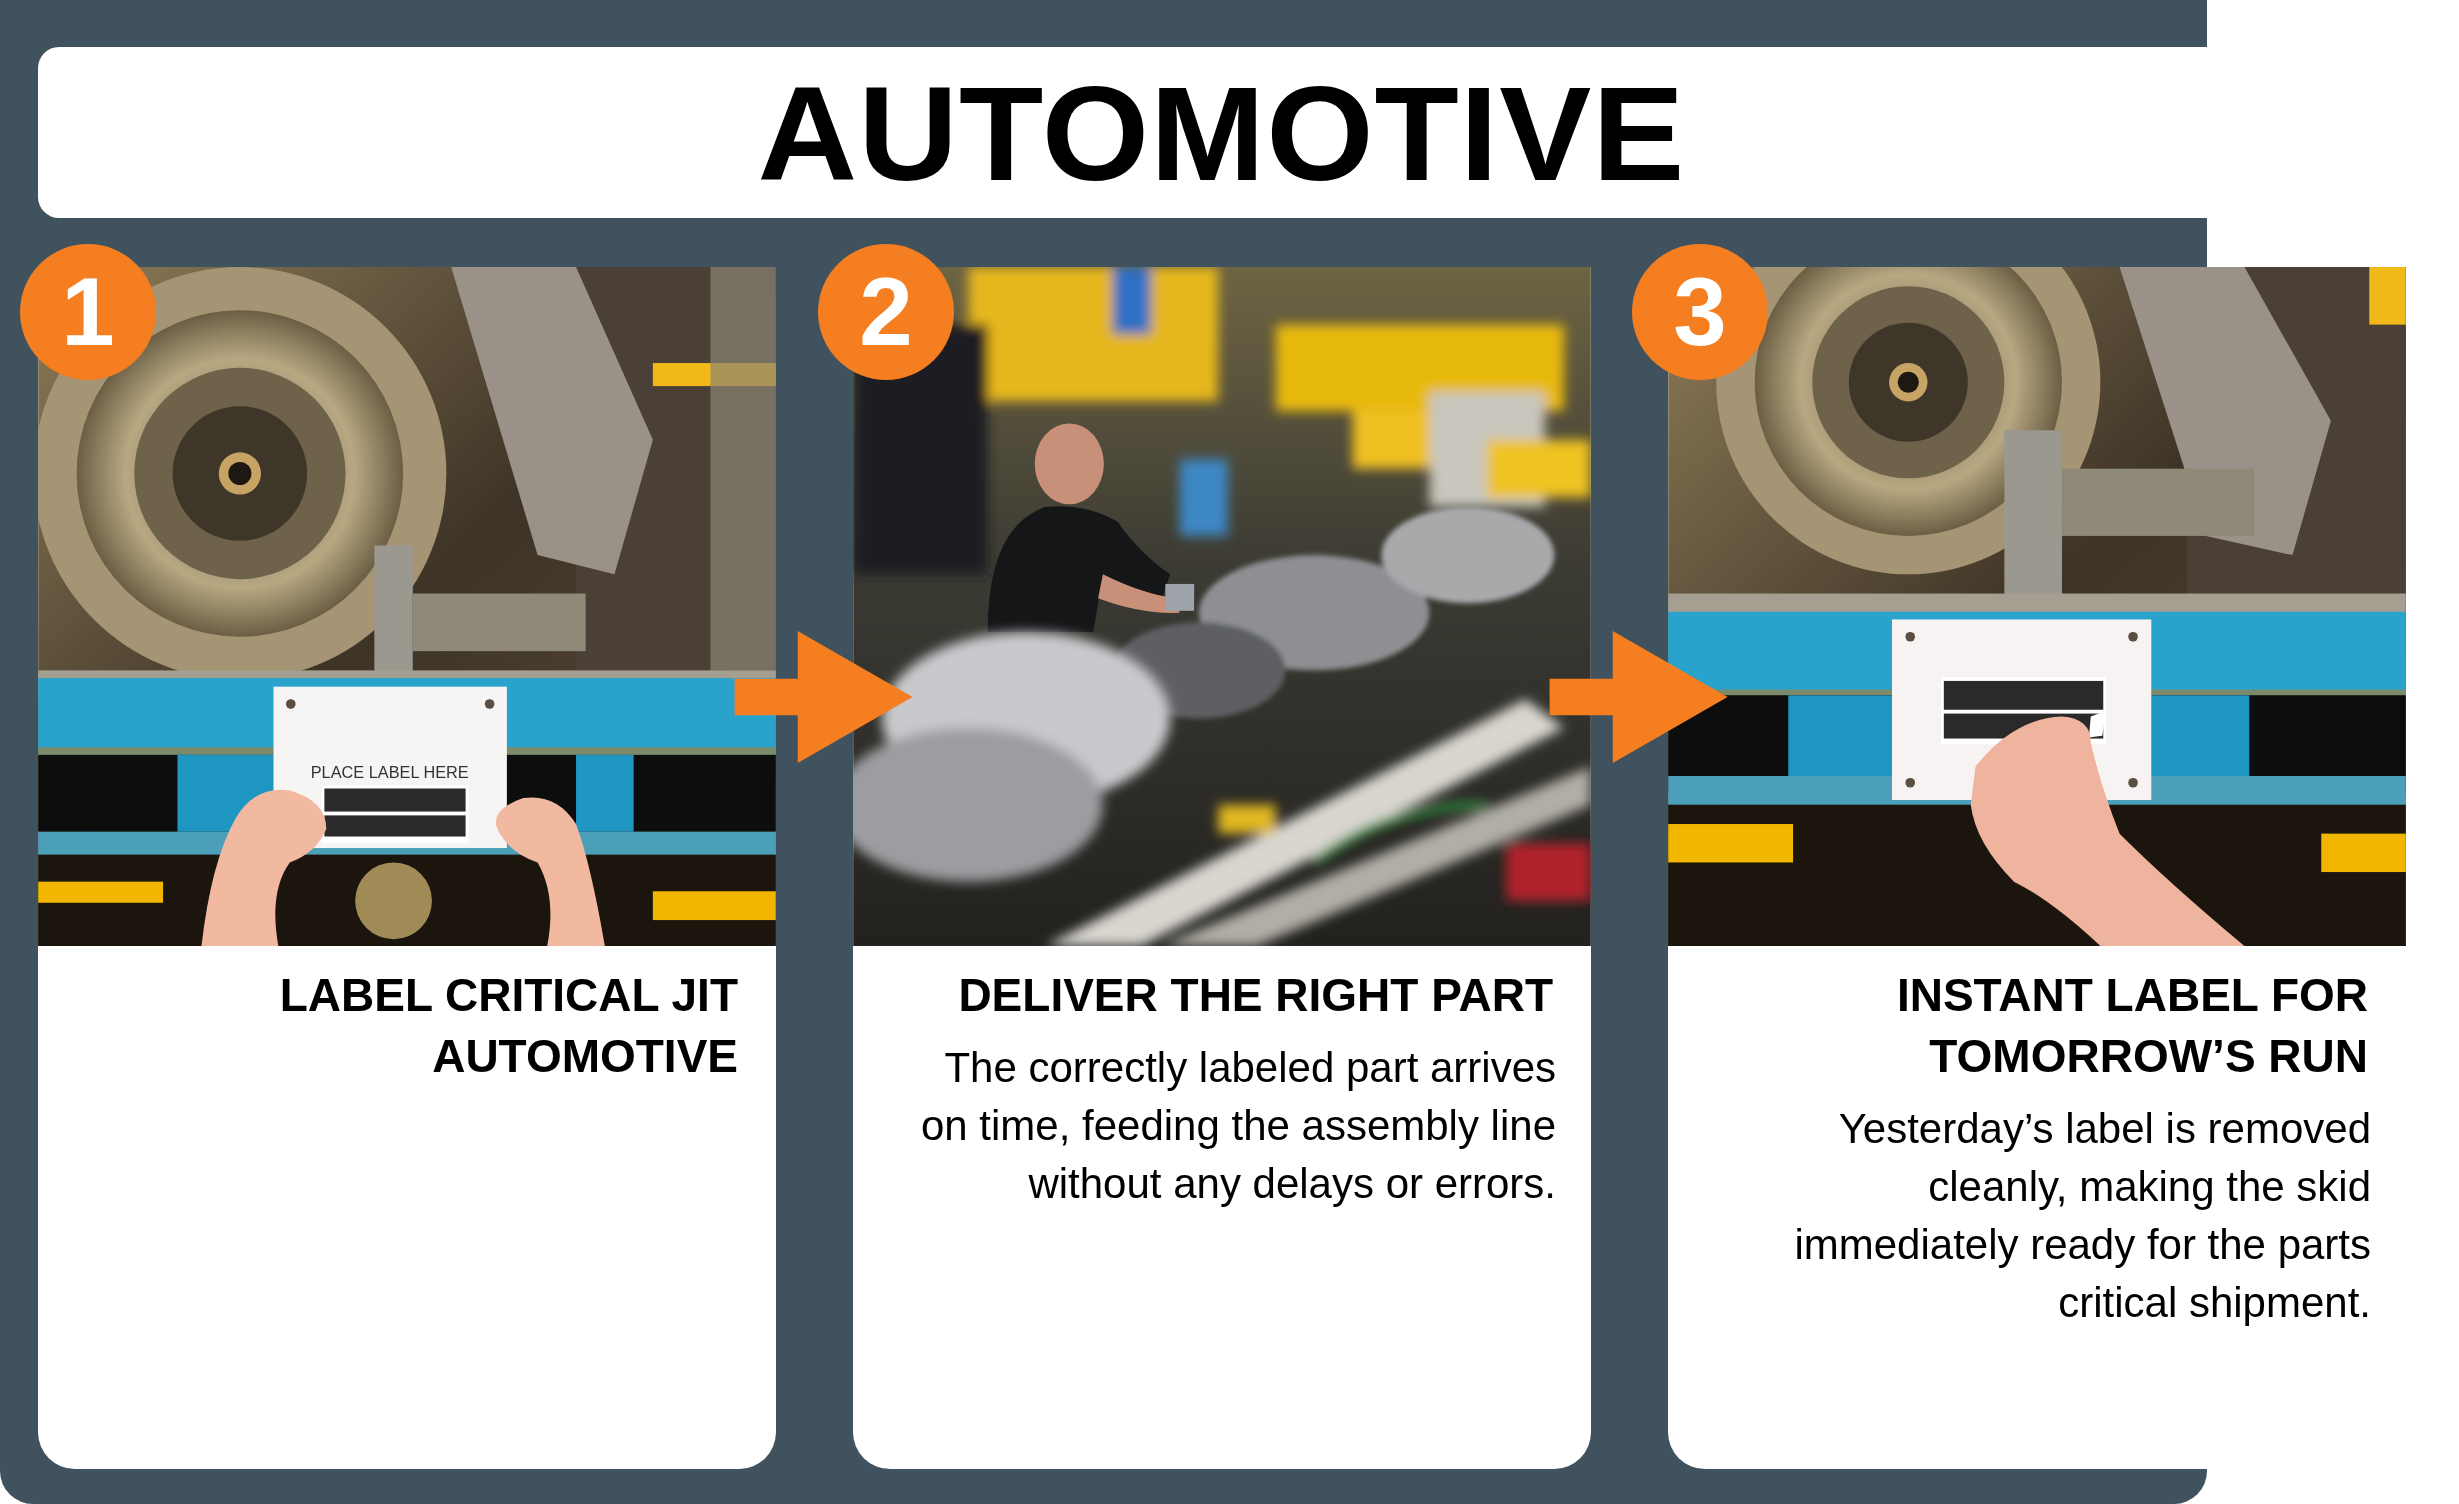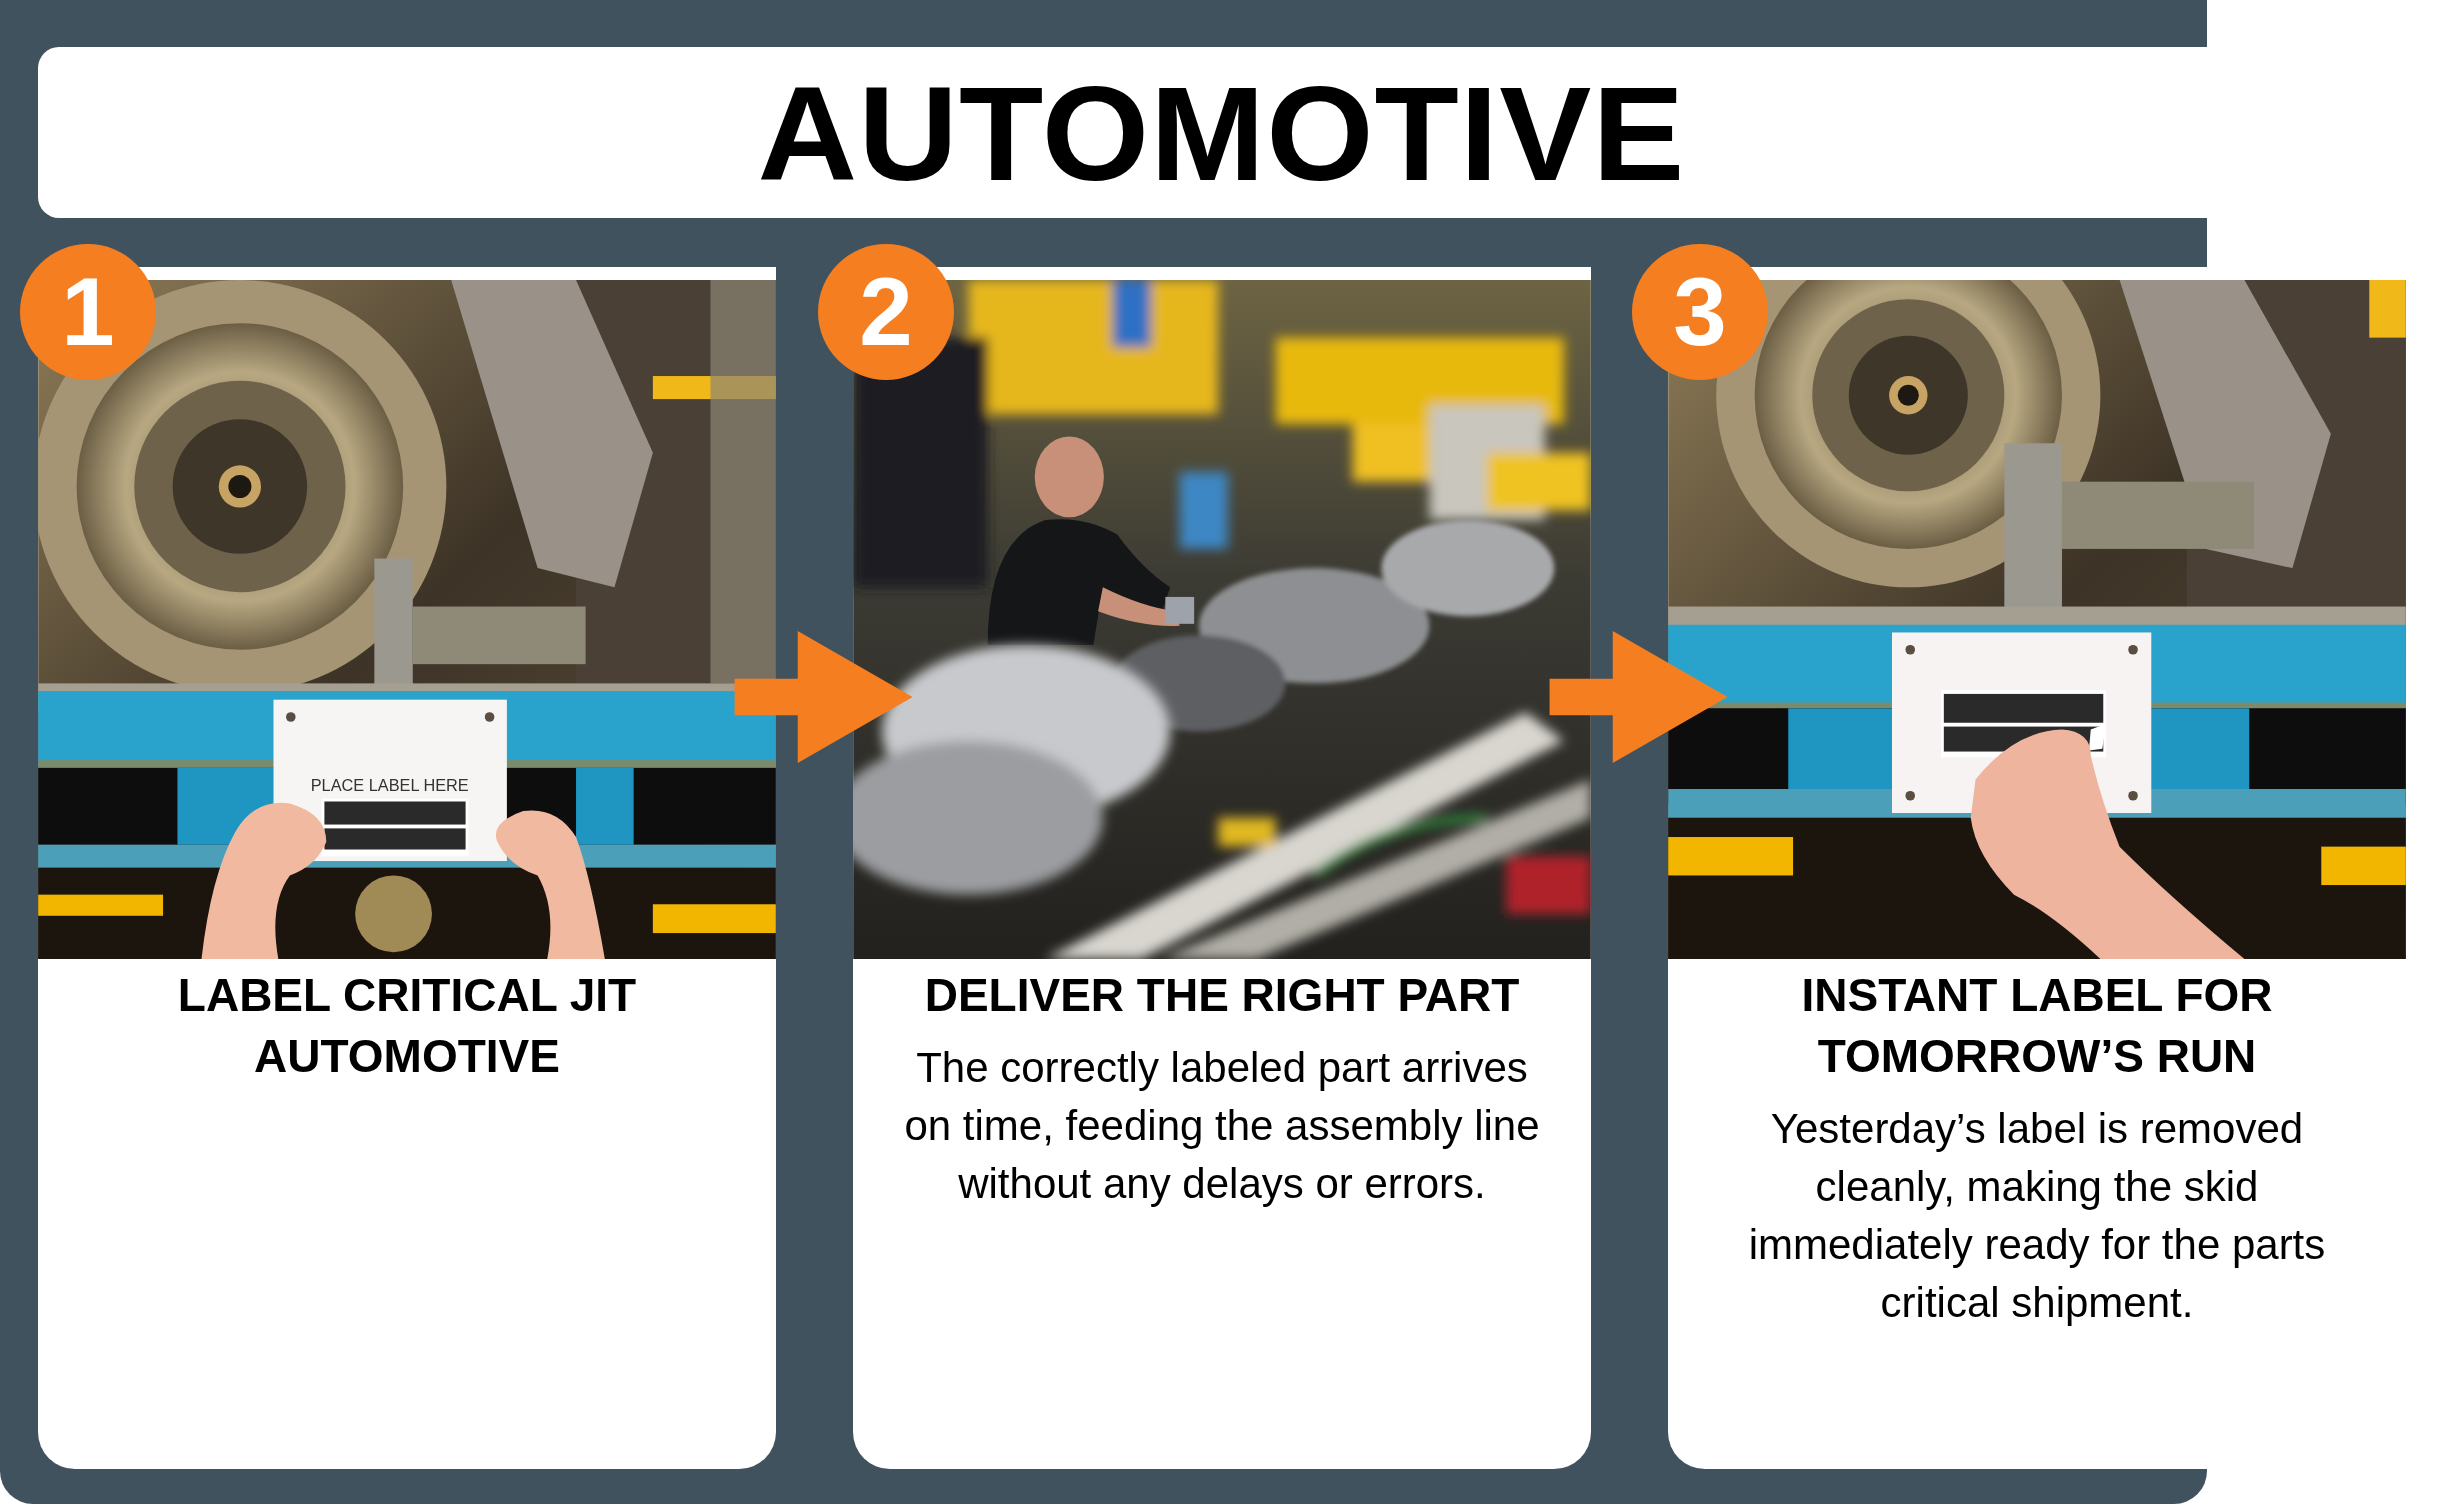--- a/index.html
+++ b/index.html
@@ -23,26 +23,26 @@
   }
 
   .card {
     position: absolute; top: 267px; width: 738px; height: 1202px;
     background: #ffffff; border-radius: 0 0 37px 37px; overflow: hidden;
   }
   .card.c1 { left: 38px; }
   .card.c2 { left: 853px; padding-left: 32px; }
   .card.c3 { left: 1668px; }
 
-  .photo { position: absolute; left: 0; top: 13px; width: 738px; height: 679px; overflow: hidden; }
+  .photo { position: absolute; left: 0; top: 0; width: 738px; height: 679px; overflow: hidden; }
   .photo svg { display: block; width: 738px; height: 679px; }
 
   .card-body {
     position: absolute; left: 0; top: 679px; width: 738px; height: 523px;
-    text-align: center; color: #000;
+    text-align: right; color: #000;
   }
   .card-heading {
     font-family: "Liberation Sans", sans-serif; font-weight: 700;
     font-size: 46px; line-height: 61px; margin-top: 19px; padding: 0 38px;
   }
   .card-desc {
     font-family: "Liberation Sans", sans-serif; font-weight: 400;
     font-size: 42px; line-height: 58px; margin-top: 13.4px; padding: 0 35px;
   }
 

